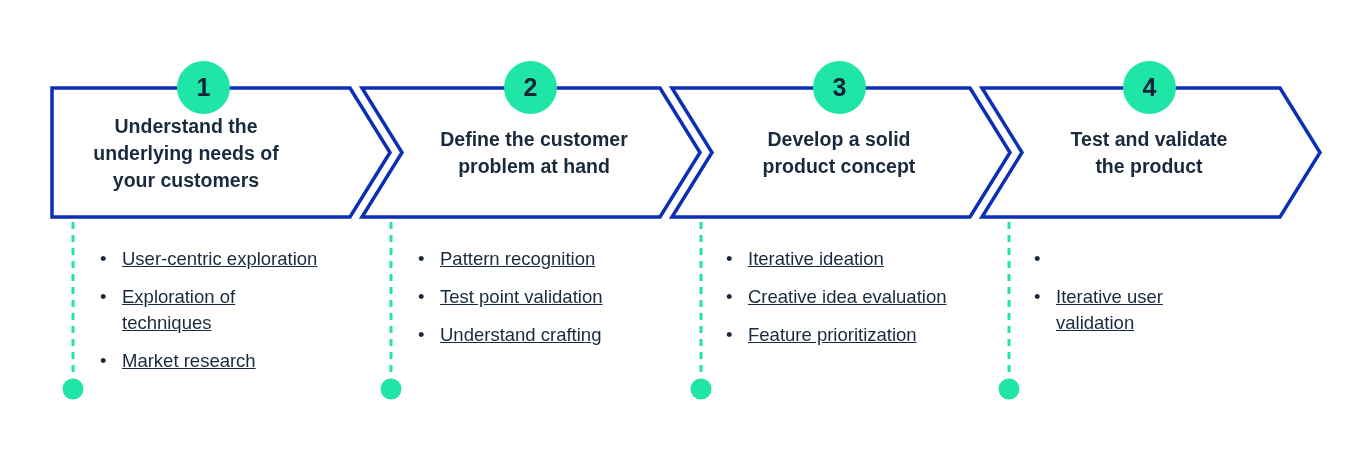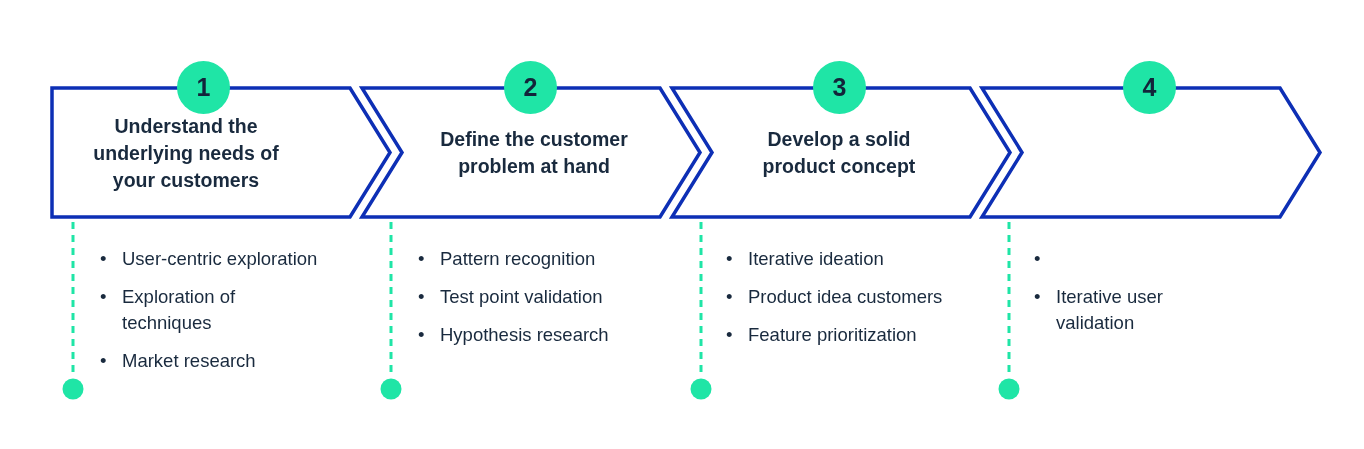--- a/index.html
+++ b/index.html
@@ -62,21 +62,21 @@
     gap:12px;
     margin-bottom:12px;
     font-size:18.5px;line-height:26px;
     color:var(--text-navy,#192a3e);
   }
   .step-list .blt{
     flex:0 0 auto;
     width:10px;
     color:var(--text-navy,#192a3e);
   }
-  .step-list .txt{white-space:pre-line;}
+  .step-list .txt{white-space:pre-line;text-decoration:underline;}
 </style>
 </head>
 <body>
 
 <div class="canvas">
 
   <svg class="layer" viewBox="0 0 1364 449" aria-hidden="true">
 
     <polygon class="chev" points="52,88 350,88 390,152.5 350,217 52,217"></polygon>
     <polygon class="chev" points="362,88 660,88 700,152.5 660,217 362,217 402,152.5"></polygon>
@@ -125,47 +125,49 @@
     <li>
         <span class="blt">•</span>
         <span class="txt">Pattern recognition</span>
       </li>
     <li>
         <span class="blt">•</span>
         <span class="txt">Test point validation</span>
       </li>
     <li>
         <span class="blt">•</span>
-        <span class="txt">Hypothesis research</span>
+        <span class="txt">Understand crafting</span>
       </li>
   </ul>
 
   <div class="num-circle" style="left:813px;top:61px">
     <span>3</span>
   </div>
   <div class="step-title" style="left:689px">Develop a solid
 product concept</div>
   <ul class="step-list" style="left:726px">
     <li>
         <span class="blt">•</span>
         <span class="txt">Iterative ideation</span>
       </li>
     <li>
         <span class="blt">•</span>
-        <span class="txt">Product idea customers</span>
+        <span class="txt">Creative idea evaluation</span>
       </li>
     <li>
         <span class="blt">•</span>
         <span class="txt">Feature prioritization</span>
       </li>
   </ul>
 
   <div class="num-circle" style="left:1123px;top:61px">
     <span>4</span>
   </div>
+  <div class="step-title" style="left:999px">Test and validate
+the product</div>
   <ul class="step-list" style="left:1034px">
     <li>
         <span class="blt">•</span>
       </li>
     <li>
         <span class="blt">•</span>
         <span class="txt">Iterative user
 validation</span>
       </li>
   </ul>

